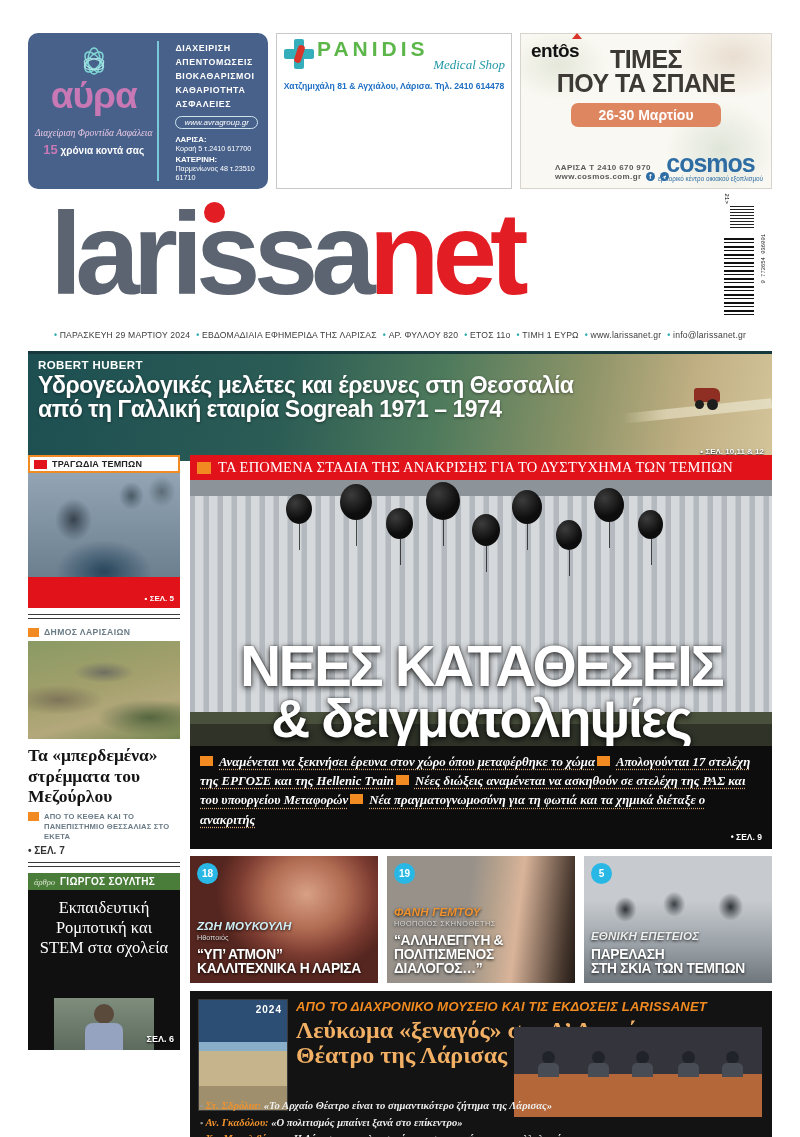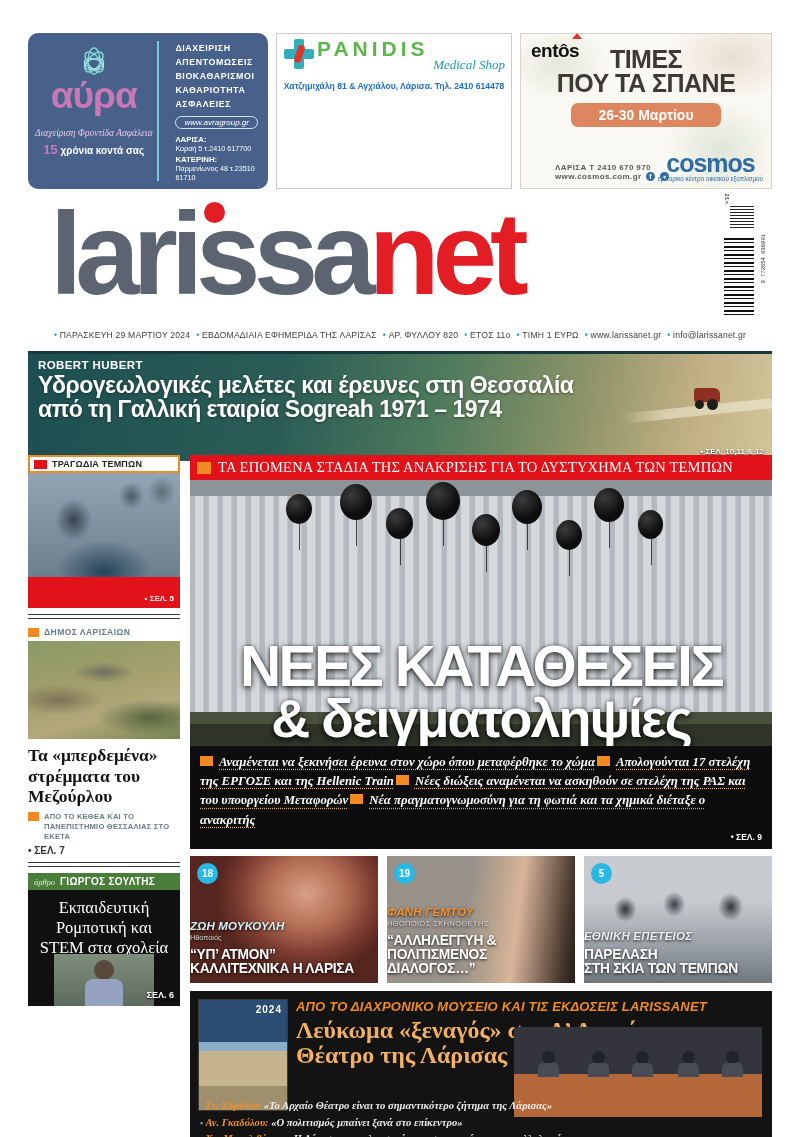--- a/index.html
+++ b/index.html
@@ -112,21 +112,21 @@
       radial-gradient(60px 20px at 20% 60%, #7d7458 0%, transparent 75%),
       radial-gradient(70px 24px at 80% 78%, #55663f 0%, transparent 75%),
       linear-gradient(165deg,#8a9a64 0%,#a3a06c 45%,#b3a87c 70%,#74854f 100%); }
   .headB { font-family:"Liberation Serif", serif; font-weight:bold; font-size:17.5px; line-height:1.18; color:#141414; margin:6px 0 5px; }
   .subB { display:flex; gap:5px; }
   .subB .txt { font-size:7.6px; font-weight:bold; color:#6a7b86; line-height:1.35; letter-spacing:.2px; }
   .prefB { text-align:left; font-size:10px; font-weight:bold; color:#333; margin-top:2px; }
   .labelC { display:flex; align-items:baseline; gap:5px; background:#4a7d3a; padding:3px 6px; }
   .labelC .scr { font-family:"Liberation Serif", serif; font-style:italic; color:#dfe9d5; font-size:8.5px; }
   .labelC .nm { color:#fff; font-weight:800; font-size:10px; letter-spacing:.3px; }
-  .boxC { position:relative; background:#101010; text-align:center; padding:8px 4px 0; height:116px; overflow:hidden; }
+  .boxC { position:relative; background:#101010; text-align:center; padding:8px 4px 0; height:160px; overflow:hidden; }
   .headC { font-family:"Liberation Serif", serif; color:#fff; font-size:16.5px; line-height:1.22; }
   .photoC { position:absolute; left:26px; right:26px; bottom:0; height:52px; background:linear-gradient(180deg,#7e8d7c,#5d6b5e); }
   .photoC:before { content:""; position:absolute; left:50%; top:6px; width:20px; height:20px; margin-left:-10px; border-radius:50%; background:#5a4a3c; }
   .photoC:after { content:""; position:absolute; left:50%; top:25px; width:38px; height:27px; margin-left:-19px; border-radius:8px 8px 0 0; background:#96a3c0; }
   .prefC { position:absolute; right:6px; bottom:6px; color:#fff; font-size:9px; font-weight:800; text-shadow:0 1px 2px #000; }
 
   
   .kicker-bar { display:flex; align-items:center; gap:7px; background:#e2121b; padding:4px 7px; }
   .kicker-bar .sq-orange { width:14px; height:12px; }
   .kicker-bar span { color:#fff; font-family:"Liberation Serif", serif; font-size:14.5px; letter-spacing:.2px; white-space:nowrap; }
@@ -148,21 +148,21 @@
   .cards-row { display:flex; gap:9px; margin-top:7px; height:127px; }
   .card { flex:1; position:relative; overflow:hidden; }
   .card1 { background:radial-gradient(90px 80px at 62% 30%, #d8a186 0%, #b06a52 45%, #7c3c31 75%, #55261f 100%); }
   .card2 { background:linear-gradient(97deg,#97918a 0 42%,#b5a18c 55%,#d9b49a 68%,#4a3a30 92%,#241b16 100%); }
   .card3 { background:
       radial-gradient(16px 18px at 22% 42%, #2e3338 0%, transparent 70%),
       radial-gradient(16px 18px at 48% 38%, #3a4046 0%, transparent 70%),
       radial-gradient(18px 20px at 78% 40%, #2e3338 0%, transparent 70%),
       linear-gradient(180deg,#c7cbcf 0 35%,#9aa1a7 70%,#6f767c 100%); }
   .badge { position:absolute; left:7px; top:7px; width:21px; height:21px; border-radius:50%; background:#29b8e5; color:#fff; font-size:10px; font-weight:800; display:flex; align-items:center; justify-content:center; }
-  .card-text { position:absolute; left:0; right:4px; bottom:6px; text-shadow:0 1px 3px rgba(0,0,0,.85); }
+  .card-text { position:absolute; left:7px; right:4px; bottom:6px; text-shadow:0 1px 3px rgba(0,0,0,.85); }
   .card-name { font-style:italic; font-weight:800; font-size:11.5px; letter-spacing:.2px; }
   .card1 .card-name { color:#cfeef5; }
   .card2 .card-name { color:#f0922d; }
   .card3 .card-name { color:#eeeeee; }
   .card-role { font-size:7.3px; color:#d8d8d8; margin:1px 0 6px; }
   .card-role.caps { font-style:normal; letter-spacing:.5px; }
   .card-head { color:#fff; font-weight:800; font-size:13.8px; line-height:1.02; letter-spacing:-0.3px; }
 
   .bottom-box { position:relative; margin-top:8px; background:#131313; height:163px; padding:8px 10px 6px 106px; }
   .book-cover { position:absolute; left:8px; top:8px; width:90px; height:112px; border:1px solid #3a3a3a; background:

